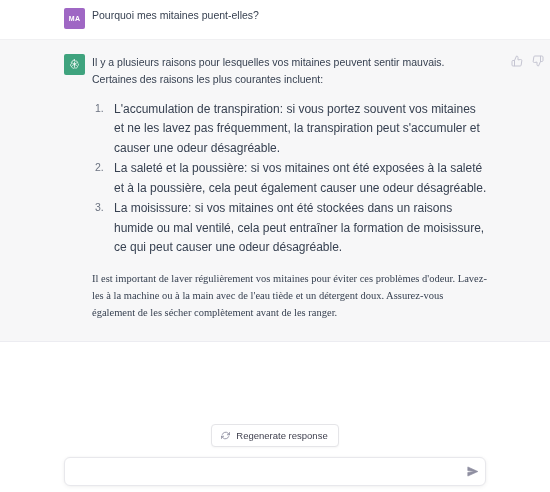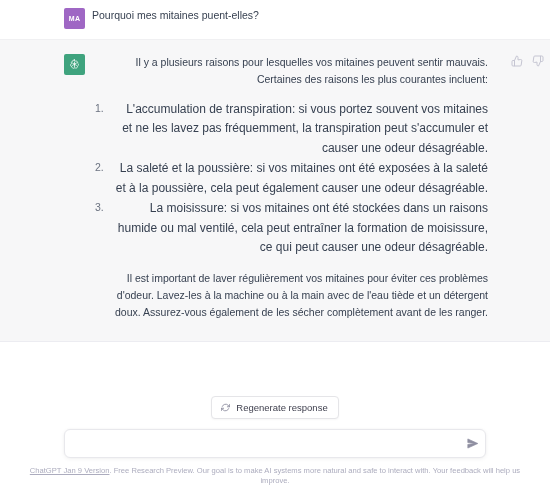--- a/index.html
+++ b/index.html
@@ -71,34 +71,34 @@
   }
   .avatar svg { display: block; }
 
   .msg-body {
     flex: 1 1 auto;
     padding-right: 18px;
     min-width: 0;
     position: relative;
   }
   .msg-row.user .msg-body { padding-right: 60px; }
-  .msg-row.assistant .msg-body { padding-right: 62px; text-align: right; }
+  .msg-row.assistant .msg-body { padding-right: 62px; }
 
   .msg-text {
     font-size: 10.5px;
     line-height: 1.45;
     color: #374151;
   }
   p.para {
     margin: 0 0 12px 0;
     font-size: 10.5px;
     line-height: 1.62;
     color: #374151;
   }
-  p.para.last { margin-bottom: 0; }
+  p.para.last { margin-bottom: 0; font-family: Liberation Serif, serif; }
 
   ol.answer-list {
     margin: 0 0 12px 0;
     padding-left: 22px;
     list-style: none;
     counter-reset: item;
   }
   ol.answer-list li {
     counter-increment: item;
     position: relative;
@@ -291,17 +291,14 @@
       <input class="input-box" type="text" placeholder="" style="">
       <button class="send-btn">
         <span>
           <svg width="13" height="13" viewBox="0 0 24 24" fill="currentColor" stroke="currentColor" stroke-width="1.2" stroke-linejoin="round">
             <path d="M3.4 20.4 21.9 12 3.4 3.6l-.1 6.6L16 12 3.3 13.8z"></path>
           </svg>
         </span>
       </button>
     </div>
 
-    <div class="footer">
-      <a href="#">ChatGPT Jan 9 Version</a><span>. Free Research Preview. Our goal is to make AI systems more natural and safe to interact with. Your feedback will help us improve.</span>
-    </div>
   </div>
 </div>
 
 </body></html>

